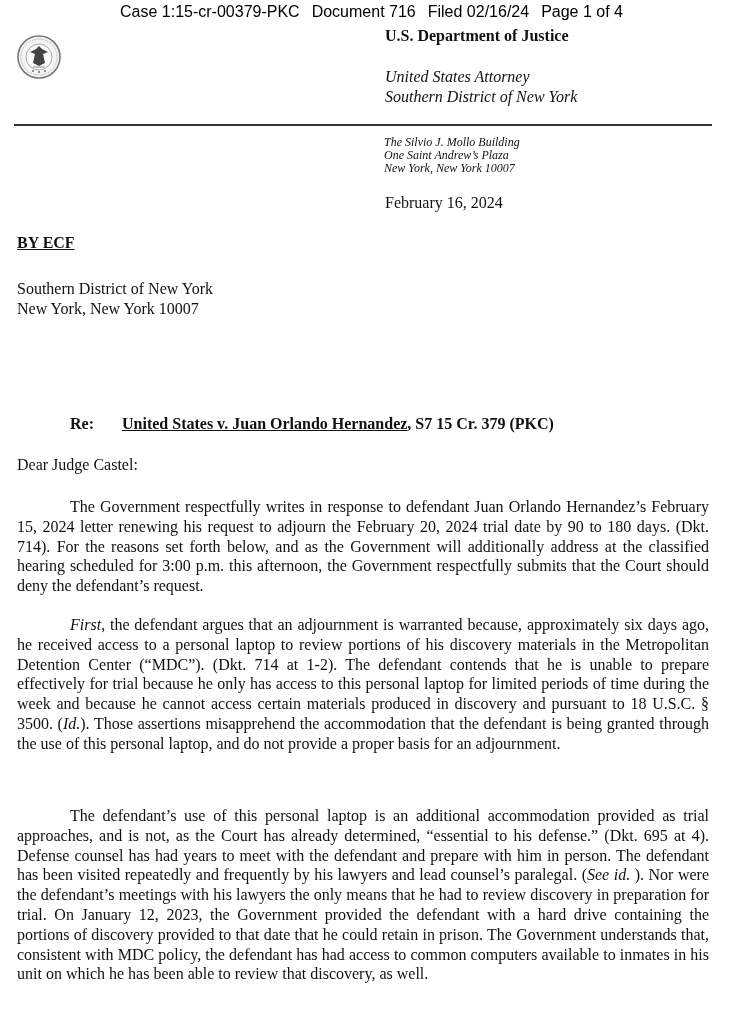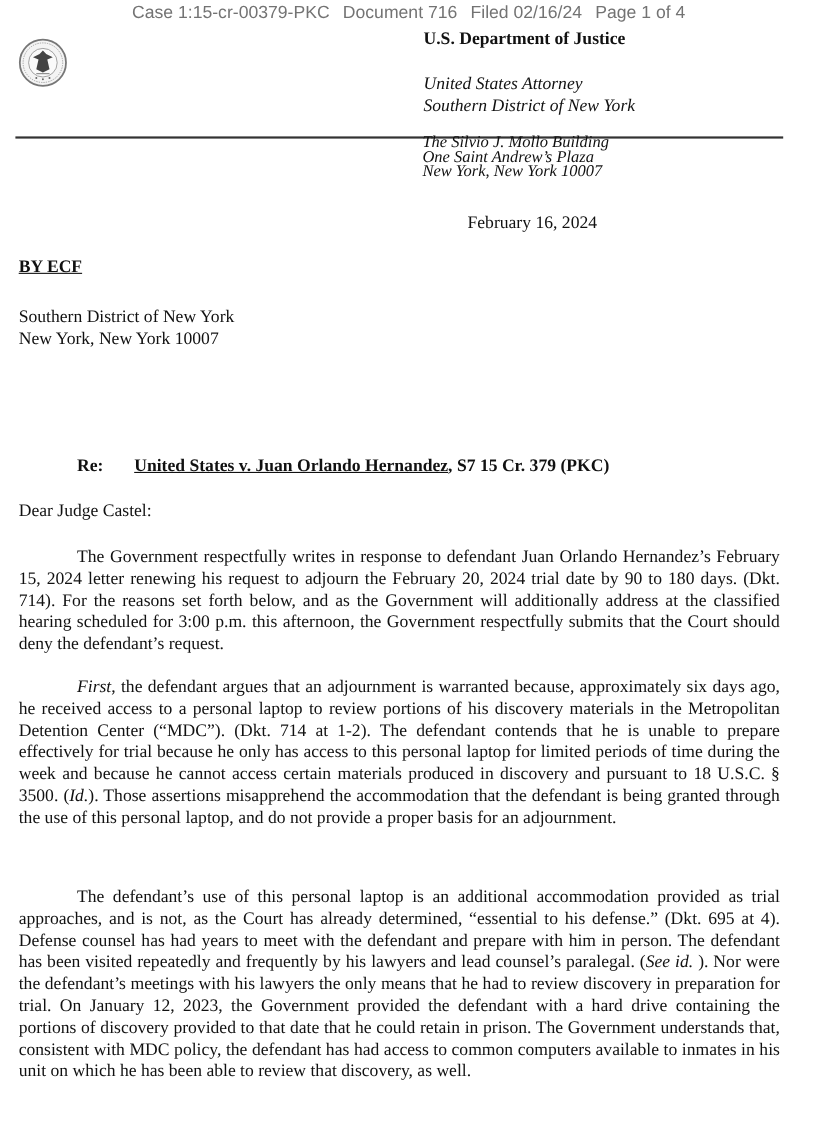--- a/index.html
+++ b/index.html
@@ -16,21 +16,21 @@
       color: #111111;
     }
     .ecf-header {
       position: absolute;
       top: 3px;
       left: 0;
       width: 743px;
       text-align: center;
       font-family: "Liberation Sans", "DejaVu Sans", sans-serif;
       font-size: 16px;
-      color: #737373;
+      color: #000000;
       white-space: pre;
       letter-spacing: 0px;
     }
     .ecf-header span { margin: 0 6px; }
 
     .seal {
       position: absolute;
       left: 16px;
       top: 30px;
       width: 46px;
@@ -56,31 +56,30 @@
       position: absolute;
       left: 14px;
       top: 124px;
       width: 698px;
       height: 0;
       border-top: 2px solid #333333;
     }
     .address {
       position: absolute;
       left: 384px;
-      top: 124px;
-      font-size: 15px;
+      top: 136px;
+      font-size: 12px;
       font-style: italic;
       line-height: 13px;
     }
     .date {
       position: absolute;
       left: 385px;
       top: 194px;
       font-size: 16px;
-      margin-left: 40px;
     }
     .by-ecf {
       position: absolute;
       left: 17px;
       top: 234px;
       font-size: 16px;
       font-weight: bold;
       text-decoration: underline;
     }
     .recipient {

